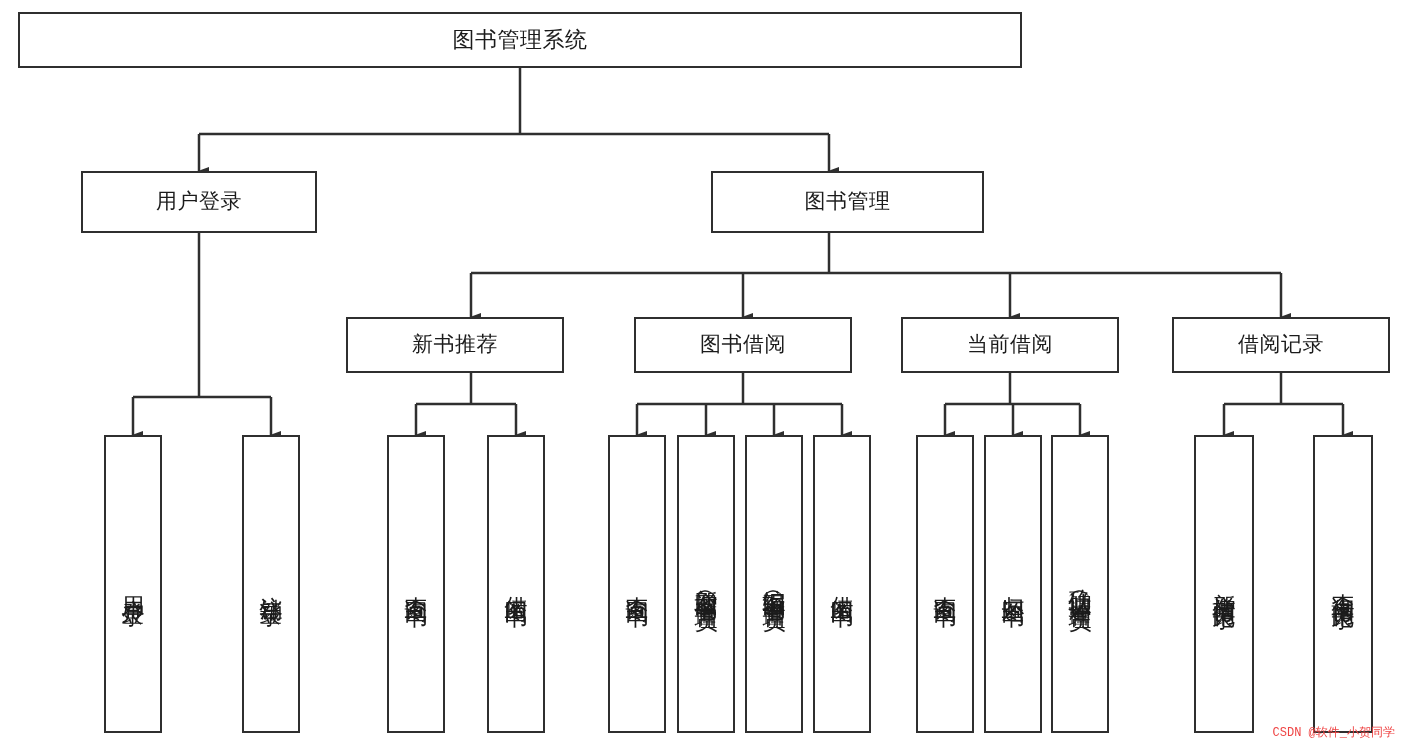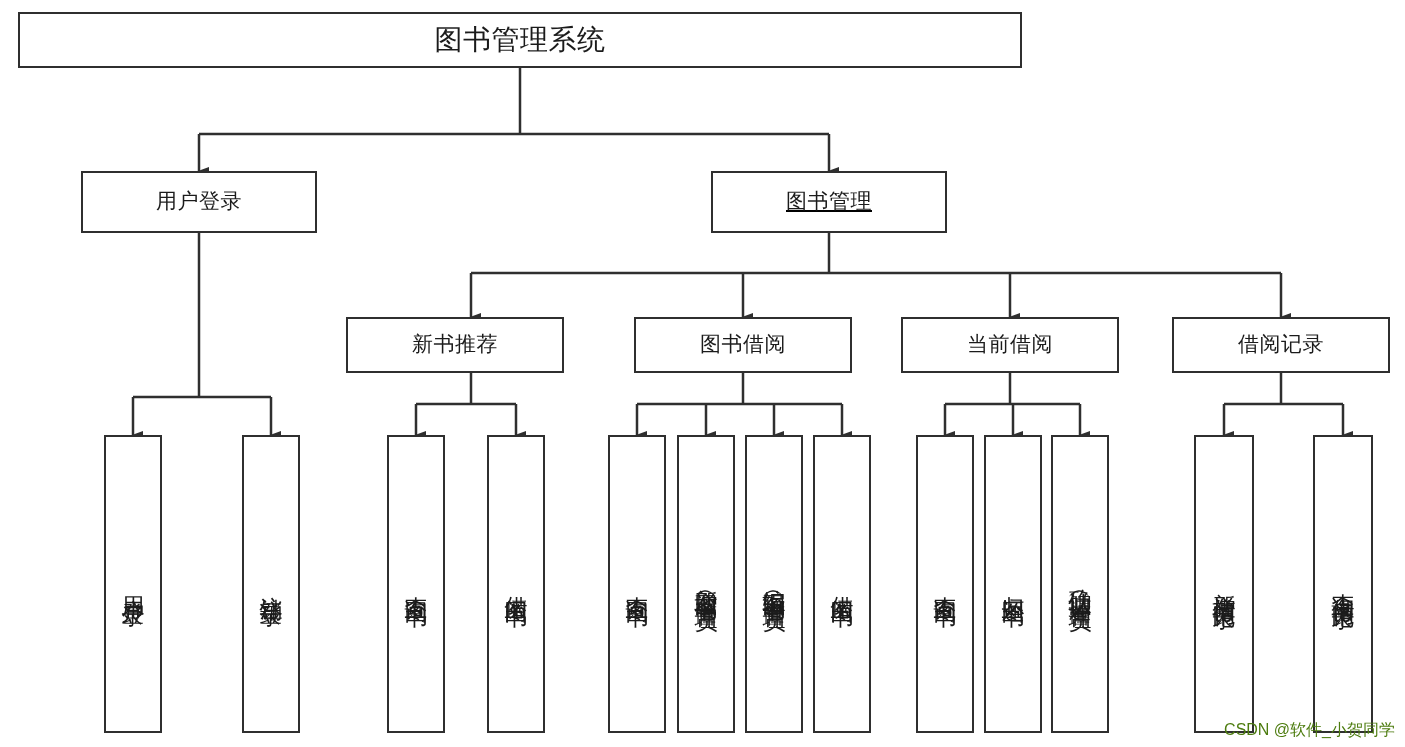--- a/index.html
+++ b/index.html
@@ -41,46 +41,46 @@
     letter-spacing: 0.5px;
     white-space: nowrap;
     line-height: 1.12;
   }
   
   .node.horiz .node-label {
     font-size: 21px;
     text-align: center;
   }
   .node.root .node-label {
-    font-size: 28px;
+    font-size: 22px;
   }
   
   .node.vert {
     align-items: center;
     justify-content: center;
     padding: 6px 0;
   }
   .node.vert .node-label {
     writing-mode: vertical-rl;
     text-orientation: upright;
     font-size: 23px;
     letter-spacing: 3px;
     line-height: 1;
     text-align: center;
     max-height: 100%;
   }
   #watermark {
     position: absolute;
     right: 10px;
     bottom: 6px;
-    font-size: 16px;
-    color: #4d7c0f;
+    font-size: 12px;
+    color: #ef4444;
     z-index: 5;
     white-space: nowrap;
-    font-family: Liberation Sans, sans-serif;
+    font-family: Liberation Mono, monospace;
   }
 </style>
 </head>
 <body>
 
 <div id="diagram-root">
 
   <svg id="edge-layer" viewBox="0 0 1405 747" width="1405" height="747" xmlns="http://www.w3.org/2000/svg">
     <defs>
       <marker id="arrowhead" markerWidth="9" markerHeight="11" refX="4.5" refY="10" orient="auto" markerUnits="userSpaceOnUse">
@@ -124,21 +124,21 @@
       </g>
   </svg>
 
   <div class="node horiz root" style="left: 18px; top: 12px; width: 1004px; height: 56px;">
     <span class="node-label">图书管理系统</span>
   </div>
 
   <div class="node horiz" style="left: 81px; top: 171px; width: 236px; height: 62px;">
     <span class="node-label">用户登录</span>
   </div>
-  <div class="node horiz" style="left: 711px; top: 171px; width: 236px; height: 62px; text-decoration: underline;">
+  <div class="node horiz" style="left: 711px; top: 171px; width: 273px; height: 62px;">
     <span class="node-label">图书管理</span>
   </div>
 
   <div class="node horiz" style="left: 346px; top: 317px; width: 218px; height: 56px;">
     <span class="node-label">新书推荐</span>
   </div>
   <div class="node horiz" style="left: 634px; top: 317px; width: 218px; height: 56px; align-items: center;">
     <span class="node-label">图书借阅</span>
   </div>
   <div class="node horiz" style="left: 901px; top: 317px; width: 218px; height: 56px;">

